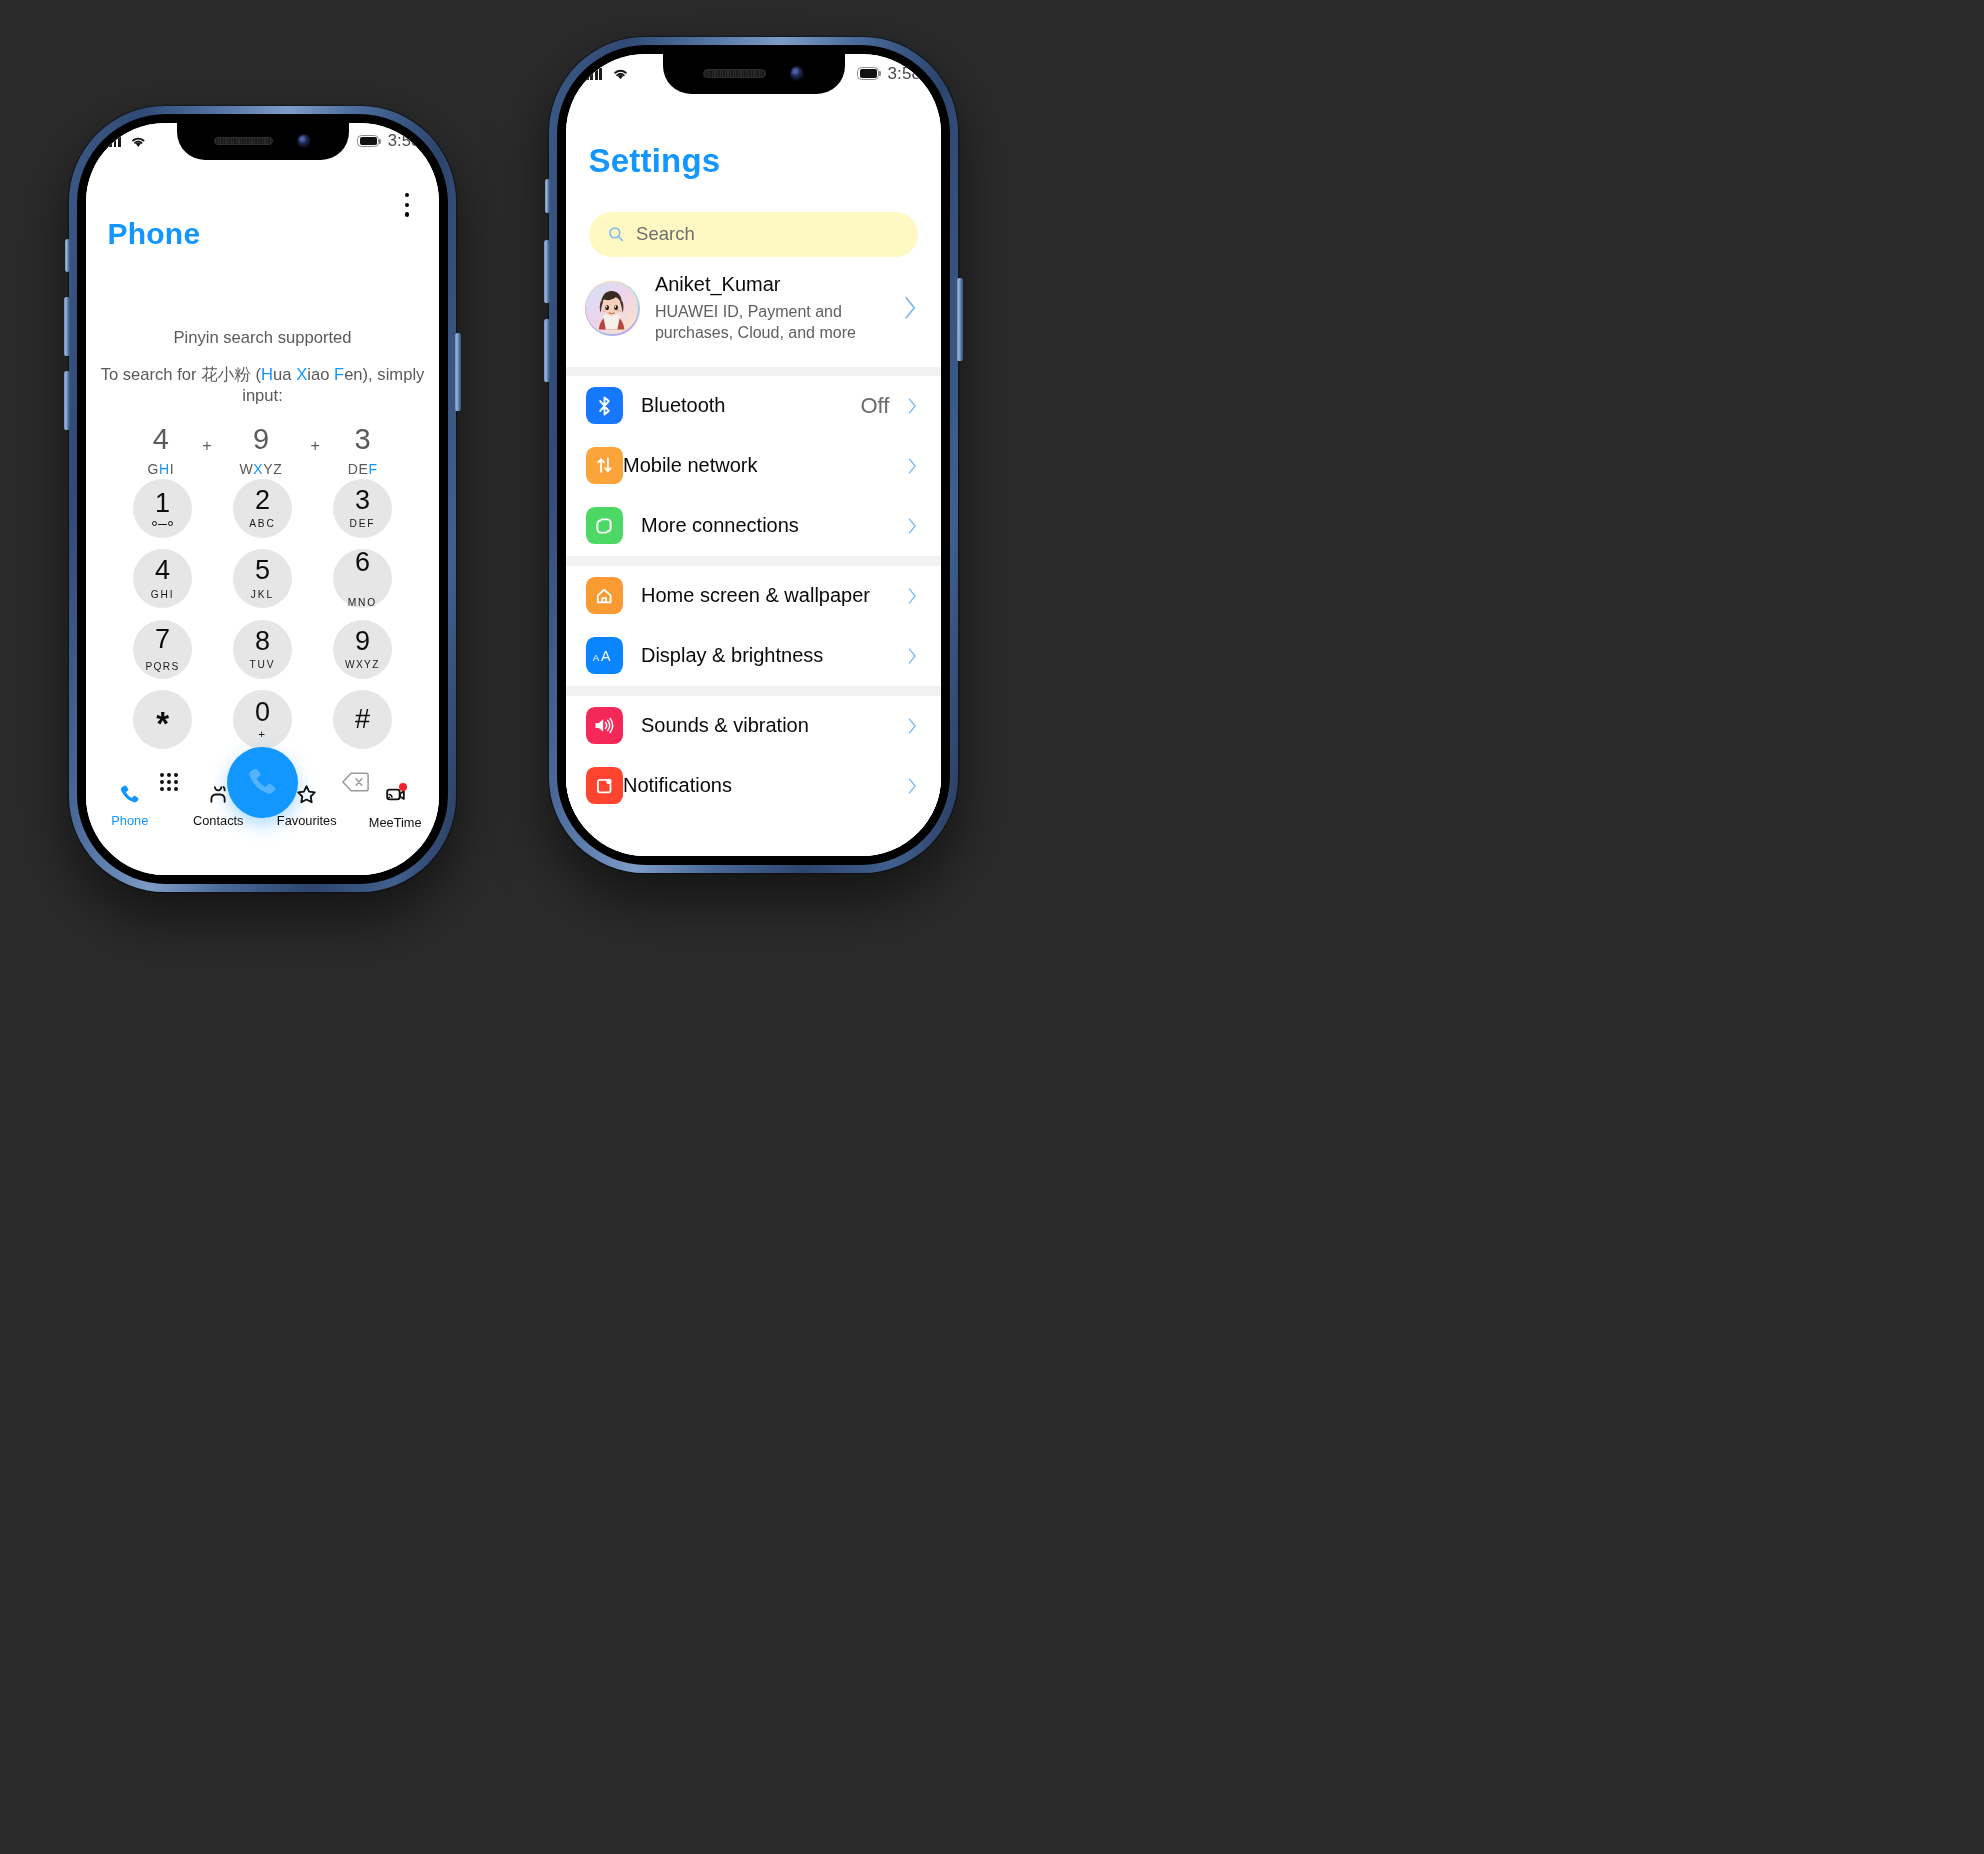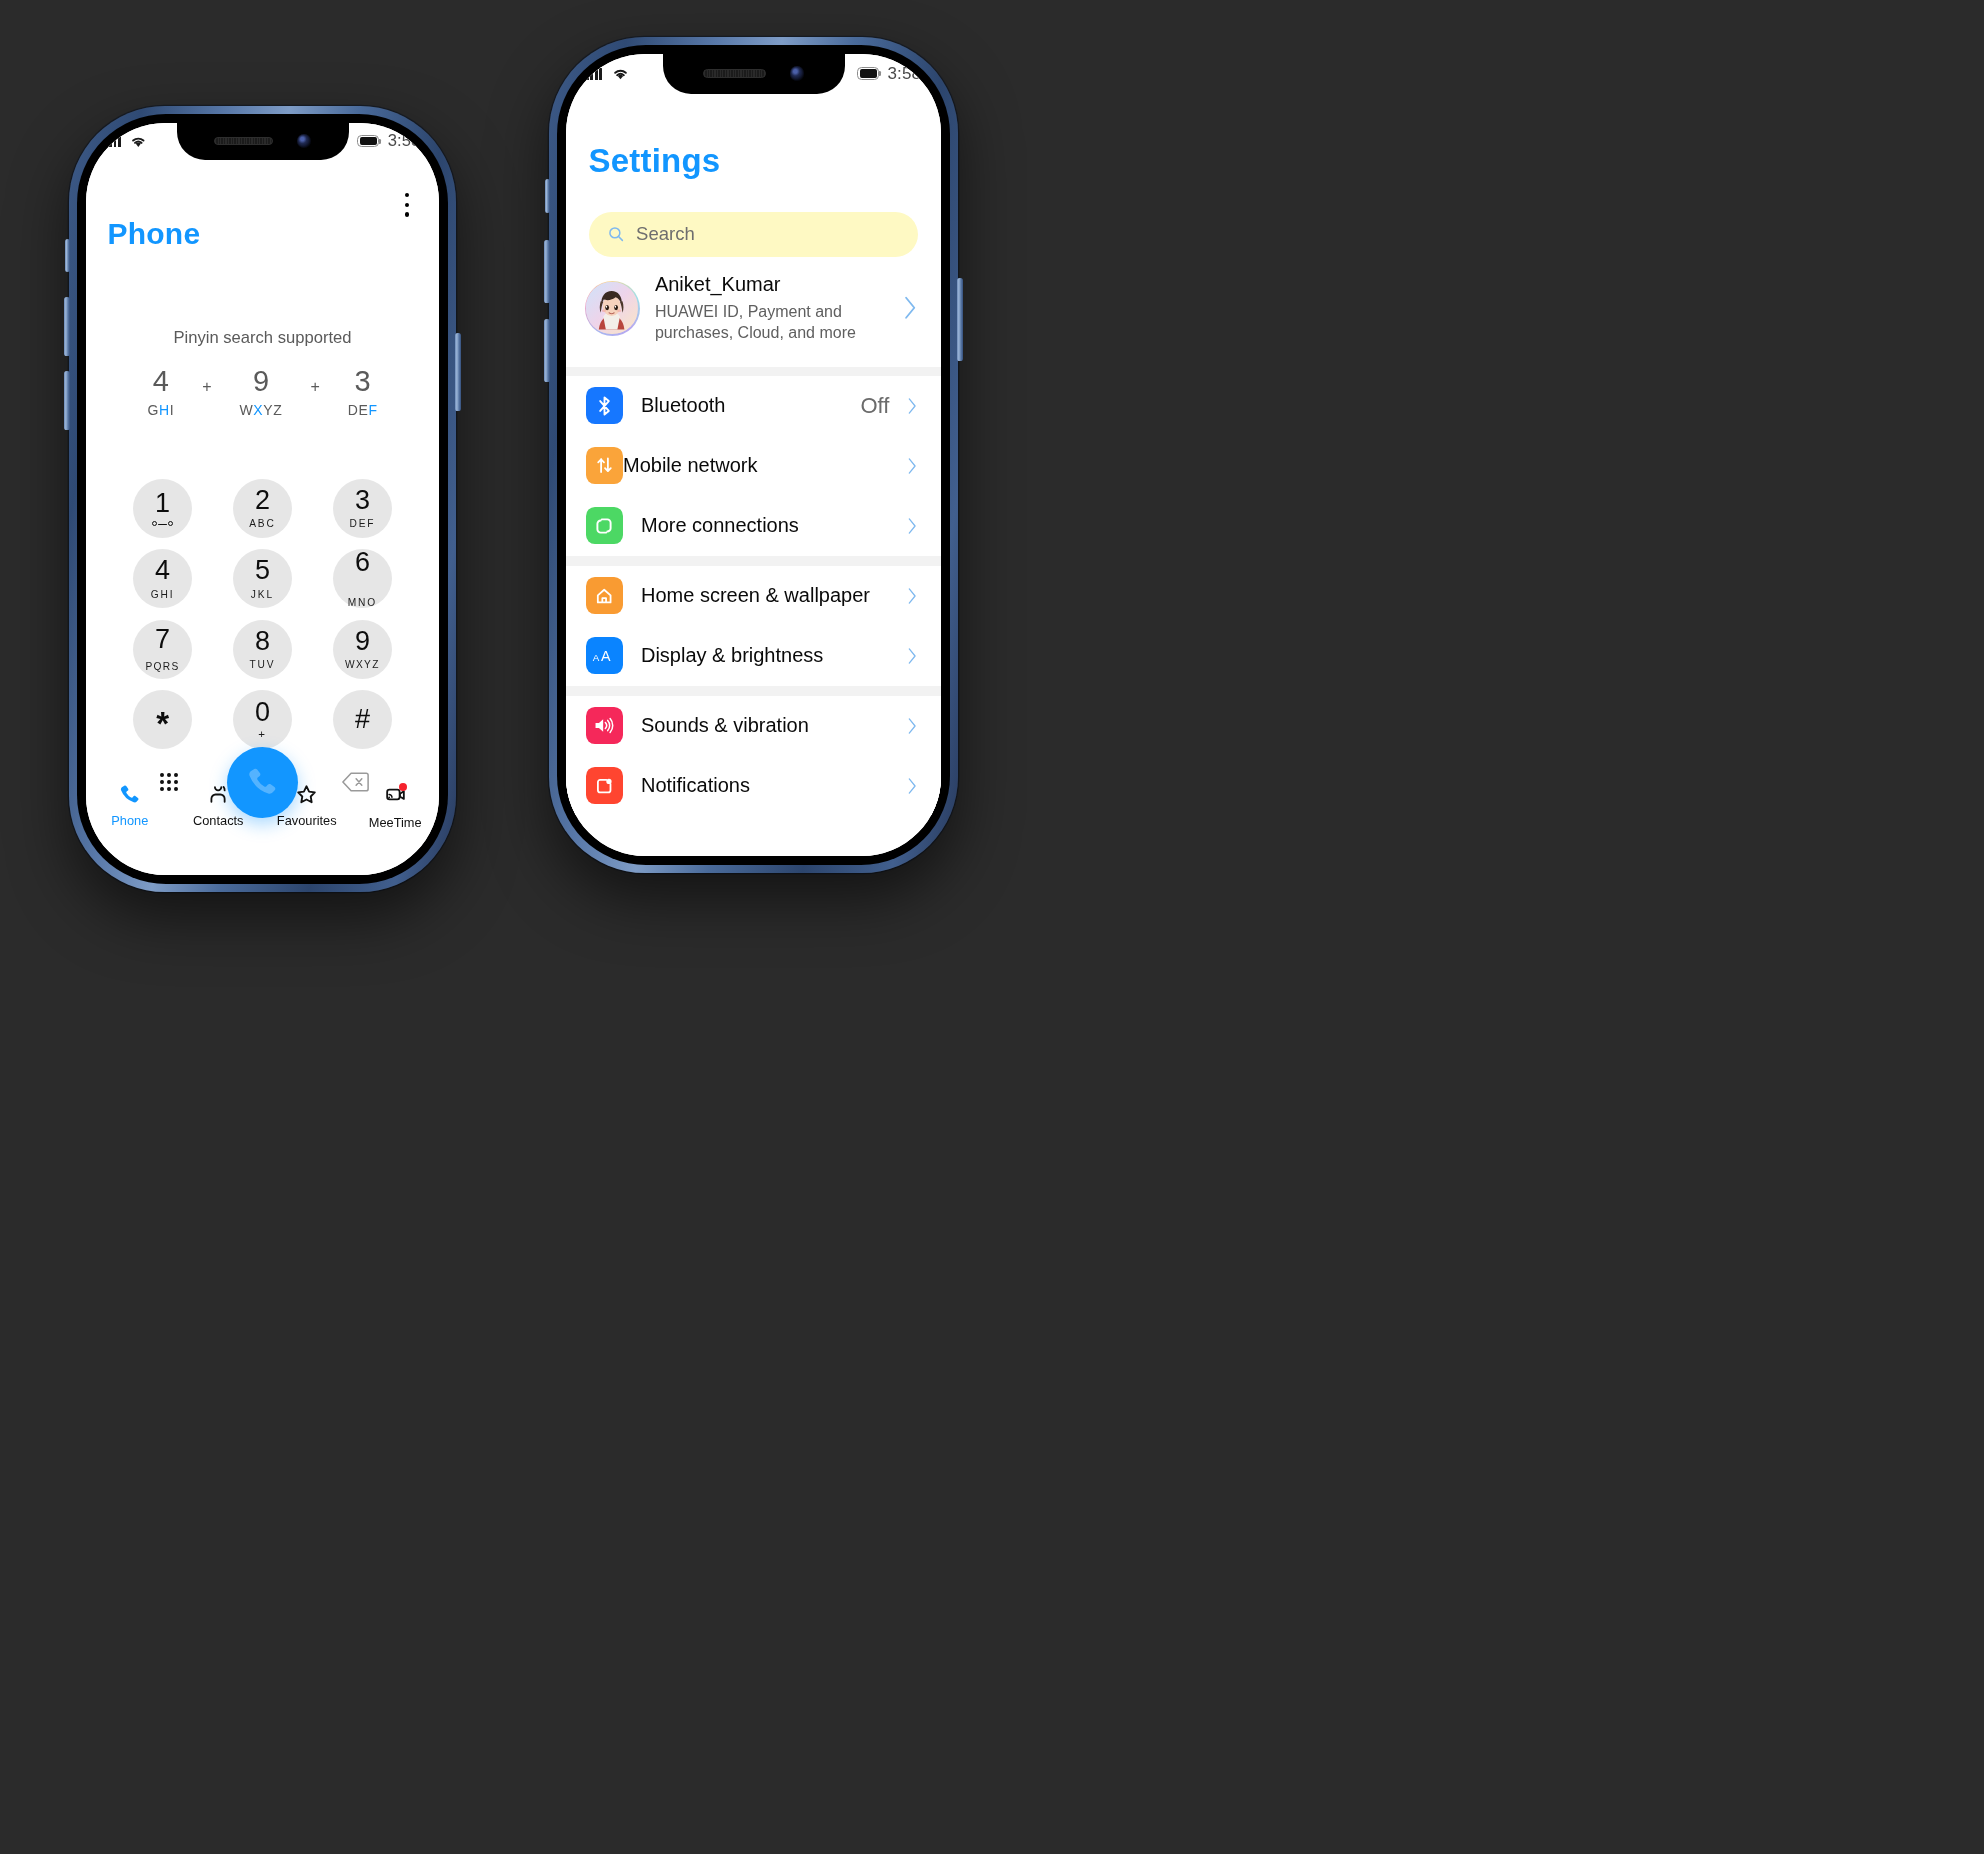--- a/index.html
+++ b/index.html
@@ -181,20 +181,23 @@
         <div class="kebab" style="right:24px; top:64px; gap:5.1px; padding:6.4px;">
           <span style="width:4.5px;height:4.5px;"></span>
           <span style="width:4.5px;height:4.5px;"></span>
           <span style="width:4.5px;height:4.5px;"></span>
         </div>
 
         <div class="app-title" style="left:22px; top:94px; font-size:30px;">Phone</div>
 
         <div class="hint-wrap" style="top:205px;">
           <div class="hint1" style="font-size:16.6px;">Pinyin search supported</div>
+          <div class="hint2" style="font-size:16.6px; margin-top:16.6px;">
+            <span>To search for </span><span>花小粉</span><span> (</span><span class="hl">H</span><span>ua </span><span class="hl">X</span><span>iao </span><span class="hl">F</span><span>en</span><span>), simply input:</span>
+          </div>
 
           <div class="formula" style="margin-top:19px; gap:28px;">
             <div class="fitem">
               <div class="fnum" style="font-size:29px;">4</div>
               <div class="fltr" style="font-size:14px;margin-top:6.4px;">
                 <span>G</span><span class="hl">H</span><span>I</span>
               </div>
             </div>
             <div class="fplus" style="font-size:16px;margin-top:11.5px;">+</div>
             <div class="fitem">
@@ -543,21 +546,21 @@
                   <path d="M14.6 7.4a5.4 5.4 0 010 7.2M17.4 5a9 9 0 010 12M20.2 2.8a12.4 12.4 0 010 16.4" fill="none" stroke="#fff" stroke-width="1.8" stroke-linecap="round"></path>
                 </svg>
               </div>
               <div class="rlabel" style="font-size:20px;">Sounds &amp; vibration</div>
               <div class="rvalue" style="font-size:18px;"></div>
               <svg class="chev" width="11" height="18" viewBox="0 0 16 28">
                 <path d="M3 3l9 11-9 11" fill="none" stroke="#7fb9ef" stroke-width="2" stroke-linecap="round" stroke-linejoin="round"></path>
               </svg>
             </div>
 
-            <div class="row" style="height:60px; padding:0 23px 0 20.4px; gap:18px;">
+            <div class="row" style="height:60px; padding:0 23px 0 20.4px; ">
               <div class="ricon" style="width:37px;height:37px;background:#FF4530;">
                 <svg width="20.4" height="20.4" viewBox="0 0 24 24">
                   <path d="M14.6 4.6H7.2A2.6 2.6 0 004.6 7.2v9.6a2.6 2.6 0 002.6 2.6h9.6a2.6 2.6 0 002.6-2.6V9.4" fill="none" stroke="#fff" stroke-width="2.1" stroke-linecap="round"></path>
                   <circle cx="17.6" cy="6.4" r="3.1" fill="#fff"></circle>
                 </svg>
               </div>
               <div class="rlabel" style="font-size:20px;">Notifications</div>
               <div class="rvalue" style="font-size:18px;"></div>
               <svg class="chev" width="11" height="18" viewBox="0 0 16 28">
                 <path d="M3 3l9 11-9 11" fill="none" stroke="#7fb9ef" stroke-width="2" stroke-linecap="round" stroke-linejoin="round"></path>

